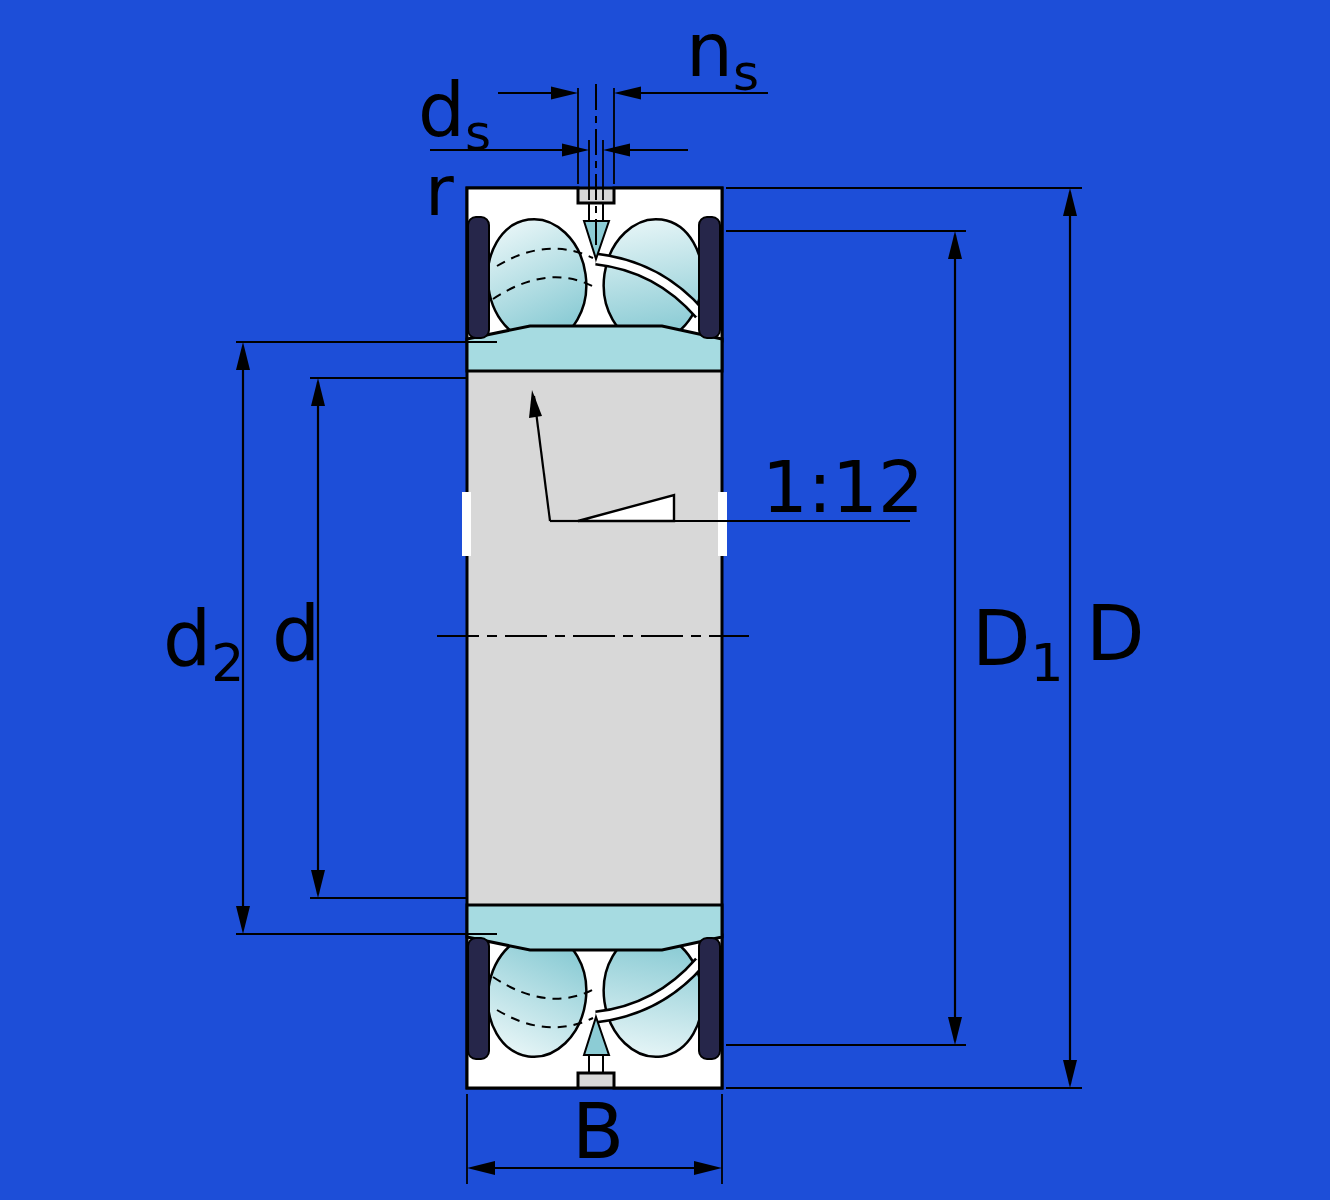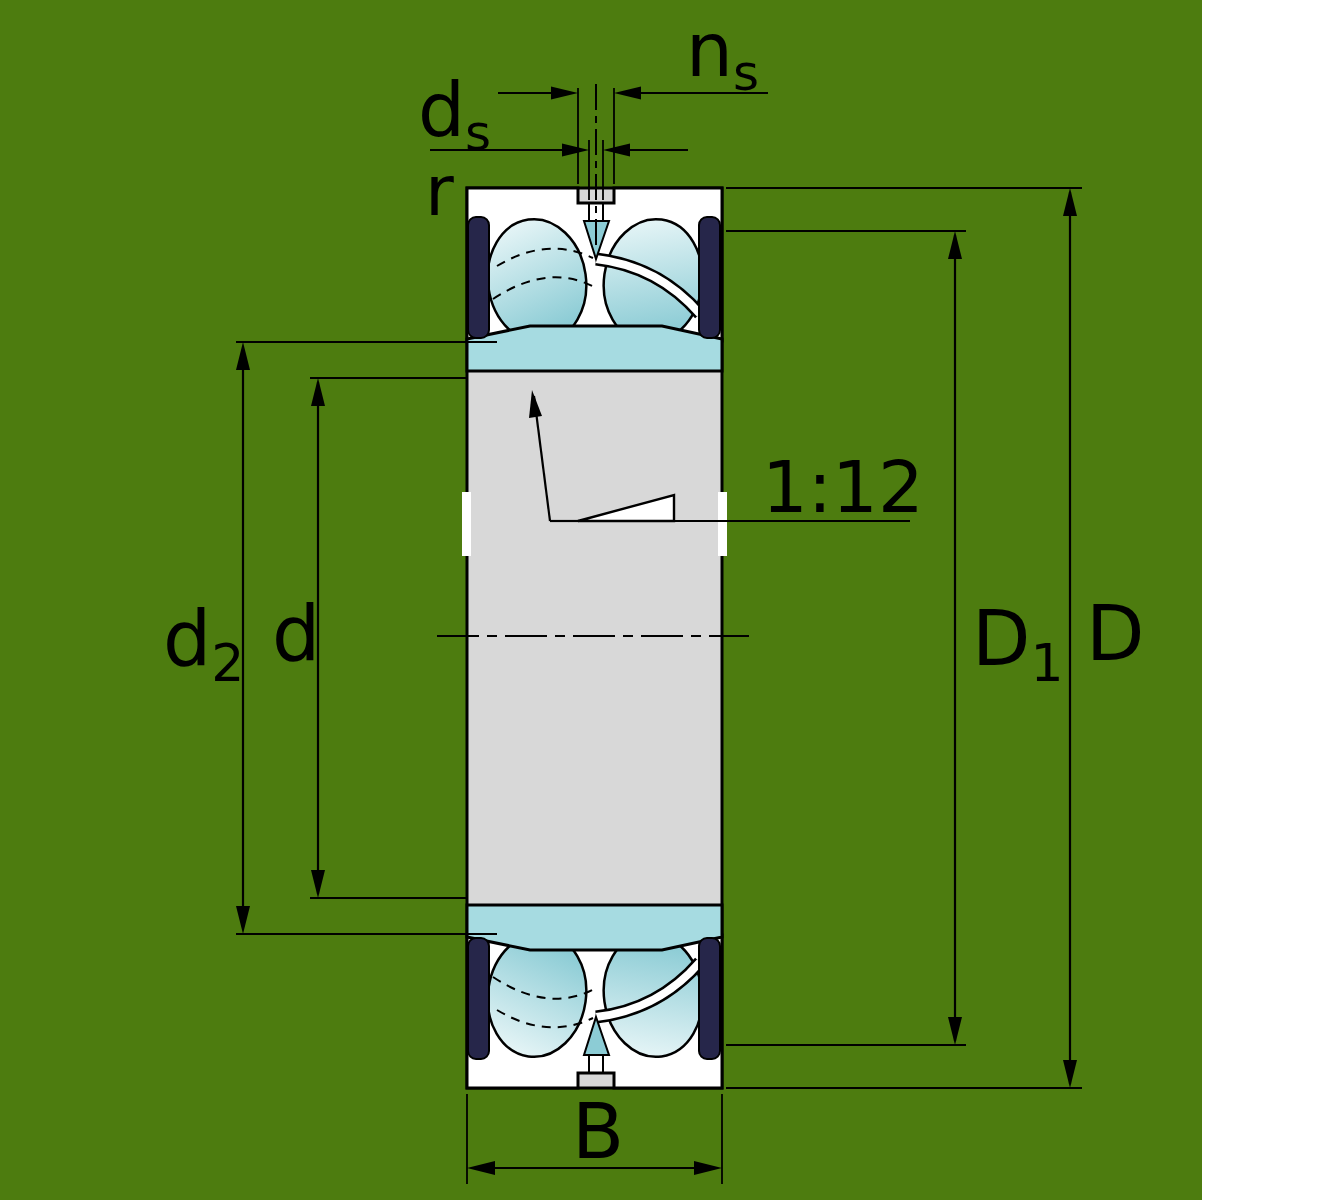--- a/index.html
+++ b/index.html
@@ -1,16 +1,16 @@
 <!DOCTYPE html>
 <html><head>
 <meta charset="utf-8">
 <style>
   html,body{margin:0;padding:0;background:#ffffff;}
-  .stage{position:relative;width:1202px;height:1200px;background:#4d7c0f;overflow:hidden;
+  .stage{position:relative;width:1330px;height:1200px;background:#1d4ed8;overflow:hidden;
          font-family:"DejaVu Sans","Liberation Sans",sans-serif;}
   svg{display:block;}
   svg text{font-family:"DejaVu Sans","Liberation Sans",sans-serif;fill:#000;}
   .outline{stroke:#000;stroke-width:3;}
   .thin{stroke:#000;stroke-width:2;}
   .ext{stroke:#000;stroke-width:1.8;}
   .dim{stroke:#000;stroke-width:2.2;}
   .dash{stroke:#000;stroke-width:2;fill:none;stroke-dasharray:9 7;}
   .cl{stroke:#000;stroke-width:2.2;fill:none;stroke-dasharray:42 8 10 8;}
   .cl2{stroke:#000;stroke-width:2;fill:none;stroke-dasharray:26 6 7 6;}

